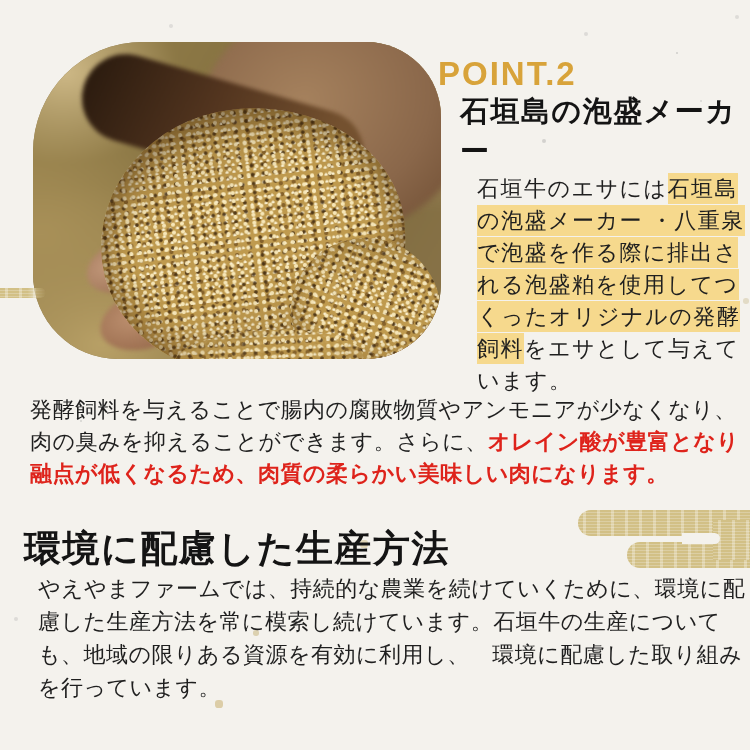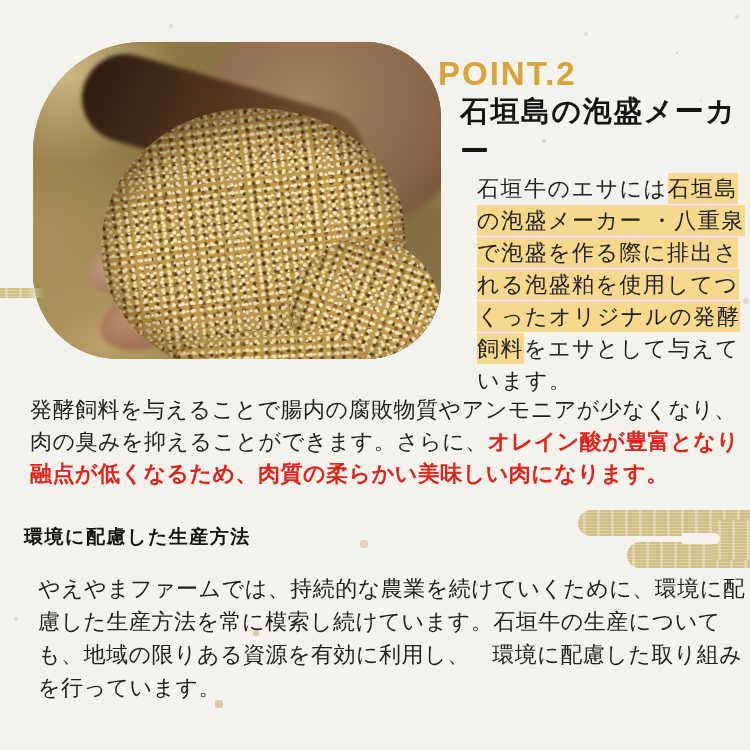--- a/index.html
+++ b/index.html
@@ -114,21 +114,21 @@
     position:absolute;left:461px;top:157px;width:272px;margin:16px;
     font-size:22px;line-height:32px;letter-spacing:1.5px;color:var(--text);
   }
   
   .effect-text{
     position:absolute;left:22px;top:386px;width:712px;margin:8px;
     font-size:22px;line-height:32px;letter-spacing:0.5px;color:var(--text);
   }
   .section2-heading{
     position:absolute;left:24px;top:524px;margin:0;
-    font-size:19px;font-weight:700;letter-spacing:1.5px;color:#141414;
+    font-size:37px;font-weight:700;letter-spacing:1.5px;color:#141414;
   }
   .section2-body{
     position:absolute;left:38px;top:572px;width:712px;margin:0;
     font-size:22px;line-height:33px;letter-spacing:0.5px;color:var(--text);
   }
   
   .seg-plain{}
   .seg-highlight{background:var(--highlight);padding:3px 0;}
   .seg-red{color:var(--emphasis-red);font-weight:700;}
   

